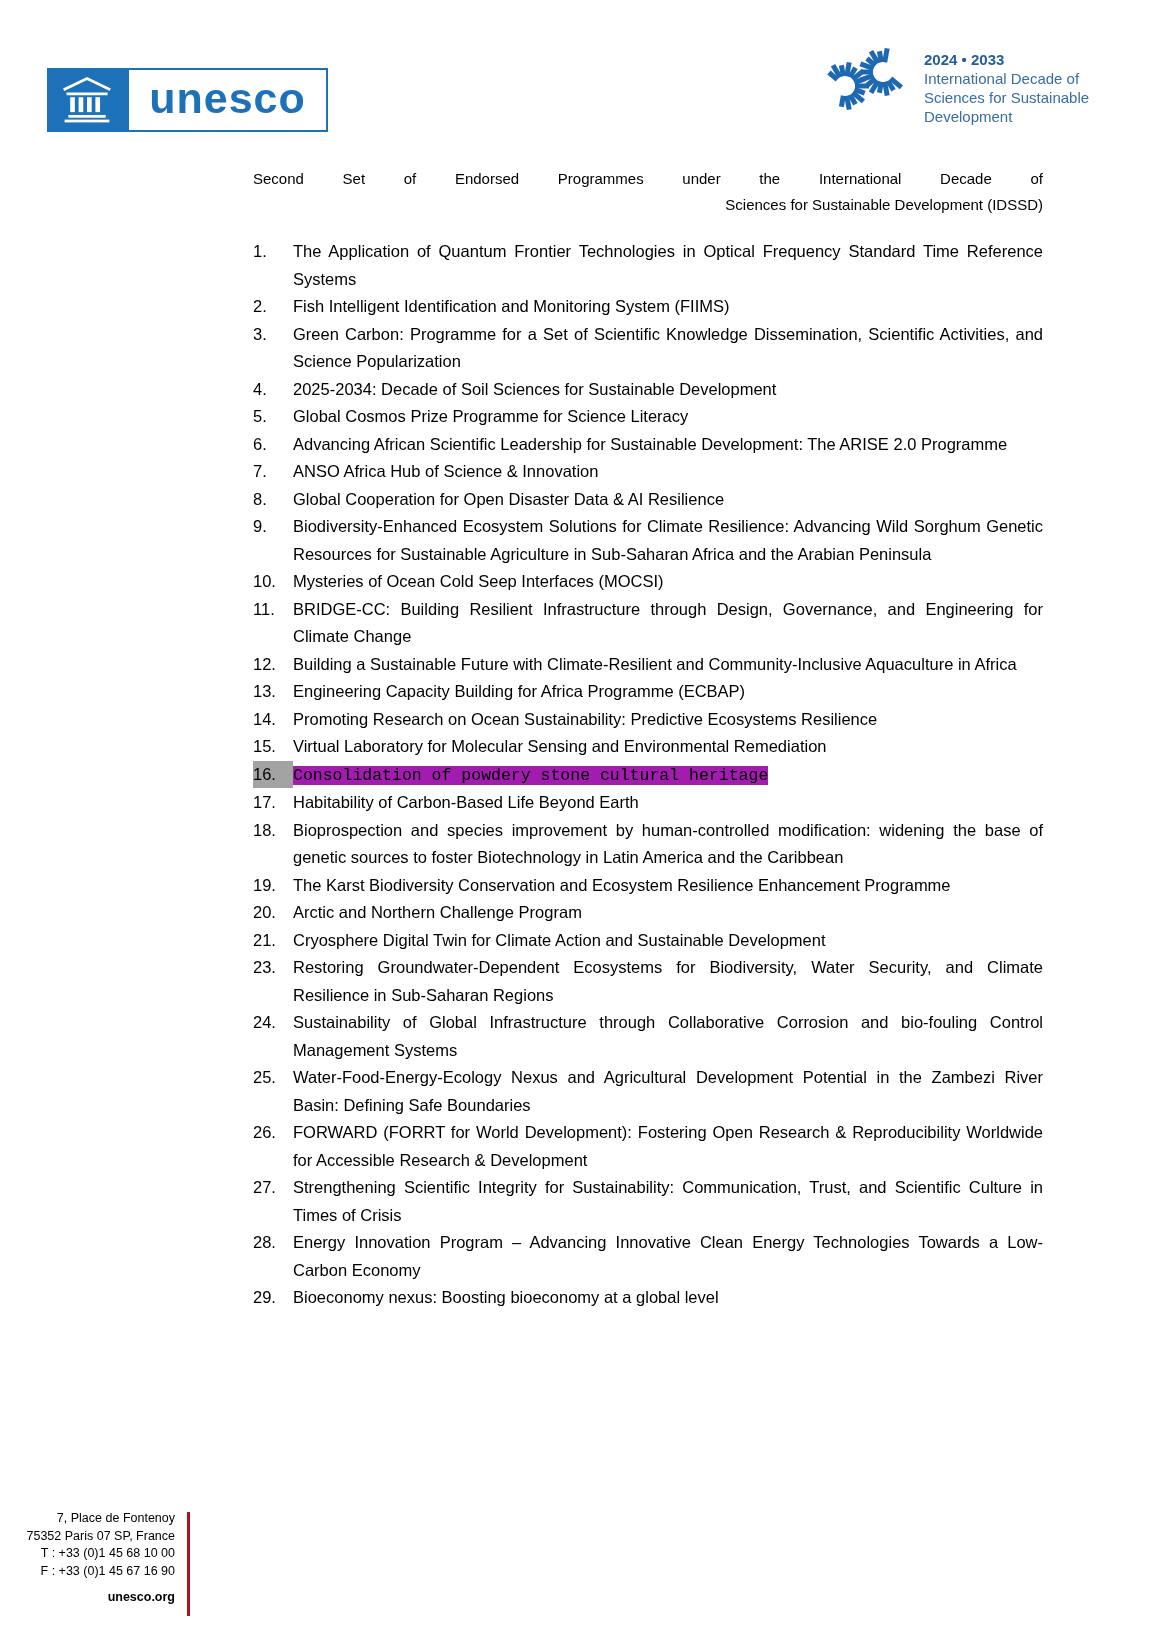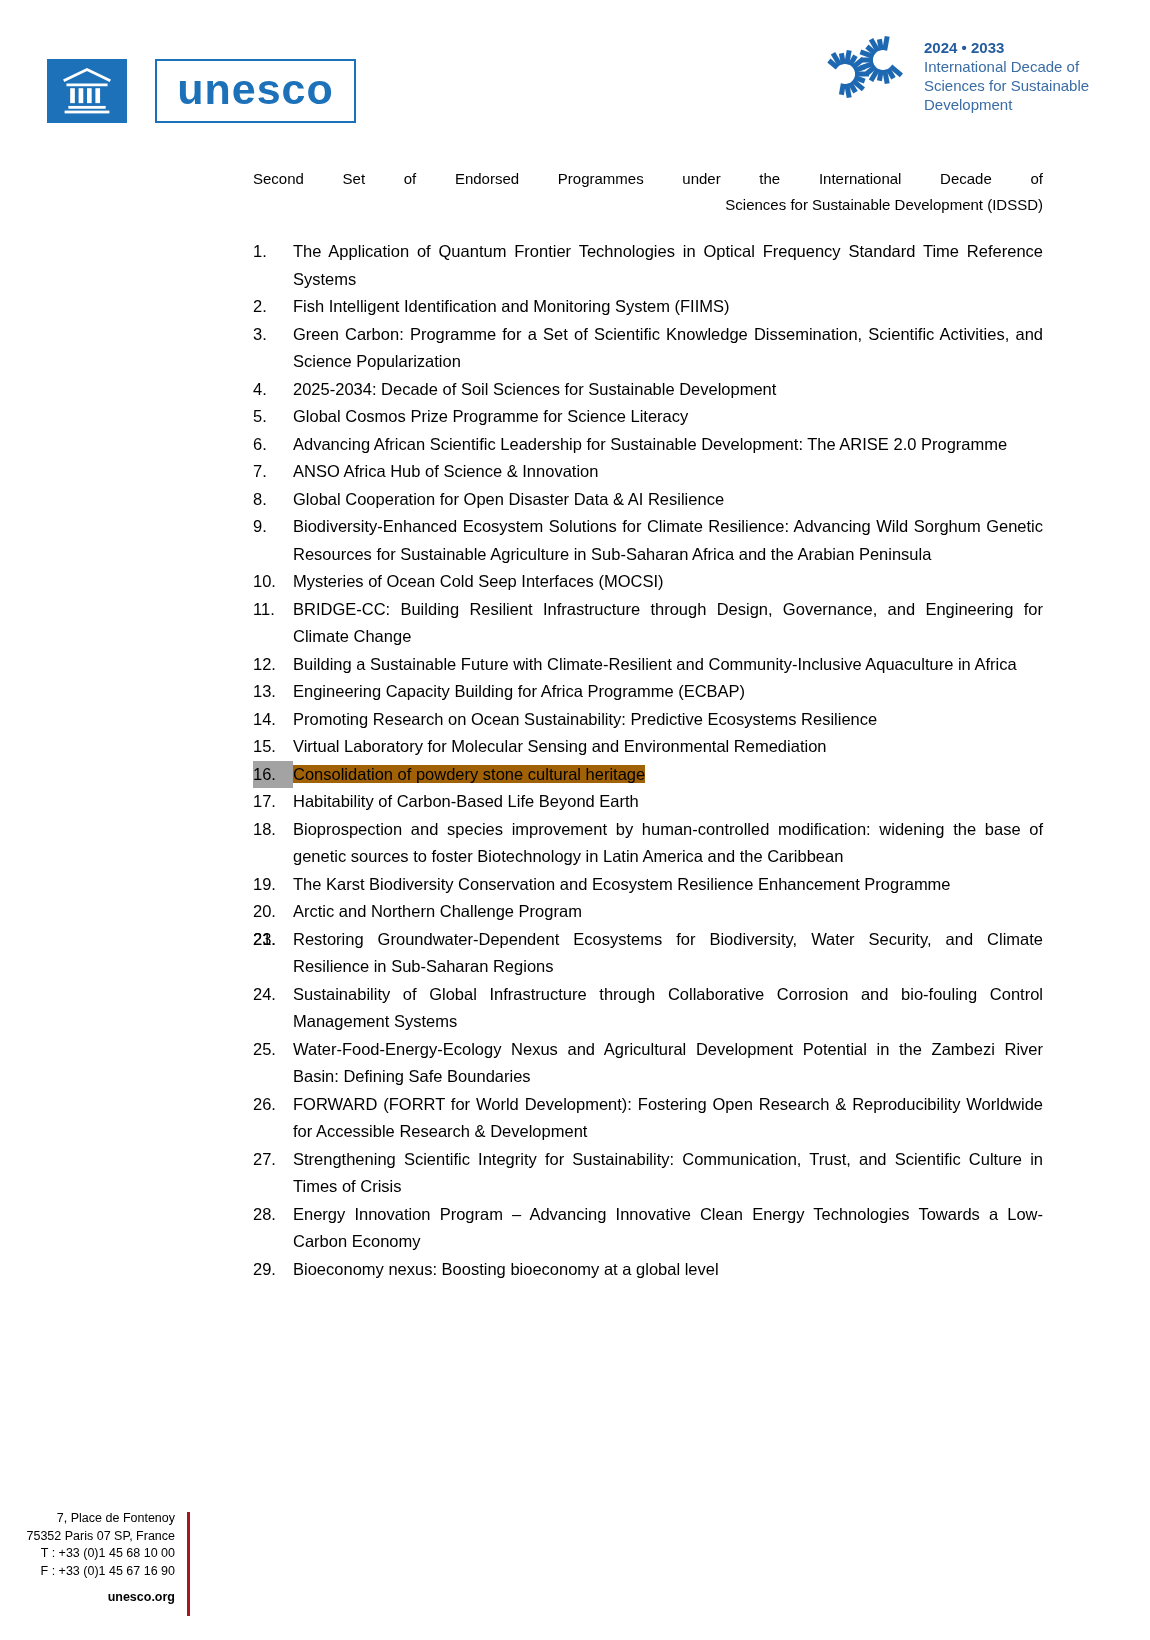--- a/index.html
+++ b/index.html
@@ -6,44 +6,44 @@
   .page{
     position:relative;
     width:1150px;height:1640px;
     background:#ffffff;
     font-family:"Liberation Sans", sans-serif;
     color:#000;
     overflow:hidden;
   }
 
   
-  .unesco-logo{position:absolute;left:47px;top:59px;display:flex;gap:28px;}
+  .unesco-logo{position:absolute;left:47px;top:68px;display:flex;}
   .temple-box{width:80px;height:64px;background:#1d71b8;display:flex;align-items:center;justify-content:center;}
   .wordmark-box{width:201px;height:64px;box-sizing:border-box;border:2px solid #1d71b8;background:#fff;
                 display:flex;align-items:center;justify-content:center;}
   .wordmark{font-size:43px;font-weight:bold;color:#1d71b8;letter-spacing:1px;line-height:1;padding-bottom:4px;}
 
   
-  .idssd{position:absolute;left:812px;top:28px;display:flex;align-items:flex-end;}
+  .idssd{position:absolute;left:812px;top:40px;display:flex;align-items:flex-end;}
   .idssd-icon svg line{stroke:#1e68b2;stroke-width:5;}
   .idssd-text{margin-left:8px;padding-top:10px;}
   .idssd-years{font-size:15px;font-weight:bold;color:#245d9f;line-height:19px;}
   .idssd-line{font-size:15px;color:#3a6ca6;line-height:19px;}
 
   
   .content{position:absolute;left:253px;top:166px;width:790px;}
   .doc-title{font-size:15px;font-weight:normal;line-height:26px;}
   .doc-title .t1{display:block;text-align:justify;text-align-last:justify;}
   .doc-title .t2{display:block;text-align:right;}
 
   .prog-list{margin-top:20px;font-size:16.5px;line-height:27.5px;}
   .item{position:relative;padding-left:40px;text-align:justify;text-align-last:left;}
   .item .num{position:absolute;left:0;top:0;}
   .item.hl .num{background:#a3a3a3;width:40px;}
-  .item.hl .txt{background:#a16207;}
+  .item.hl .txt{background:#a21caf;font-family:Liberation Mono, monospace;}
 
   
   .footer{position:absolute;left:20px;top:1510px;width:155px;text-align:right;
           font-size:12.5px;line-height:17.5px;color:#000;}
   .footer .site{font-weight:bold;margin-top:9px;}
   .footer-rule{position:absolute;left:187px;top:1512px;width:3px;height:104px;background:#a91622;}
 </style>
 </head>
 <body>
 
@@ -187,21 +187,21 @@
 
     <div class="item">
       <span class="num">19.</span><span class="txt">The Karst Biodiversity Conservation and Ecosystem Resilience Enhancement Programme</span>
     </div>
 
     <div class="item">
       <span class="num">20.</span><span class="txt">Arctic and Northern Challenge Program</span>
     </div>
 
     <div class="item">
-      <span class="num">21.</span>
+      <span class="num">21.</span><span class="txt">Cryosphere Digital Twin for Climate Action and Sustainable Development</span>
     </div>
 
 
     <div class="item">
       <span class="num">23.</span><span class="txt">Restoring Groundwater-Dependent Ecosystems for Biodiversity, Water Security, and Climate Resilience in Sub-Saharan Regions</span>
     </div>
 
     <div class="item">
       <span class="num">24.</span><span class="txt">Sustainability of Global Infrastructure through Collaborative Corrosion and bio-fouling Control Management Systems</span>
     </div>

